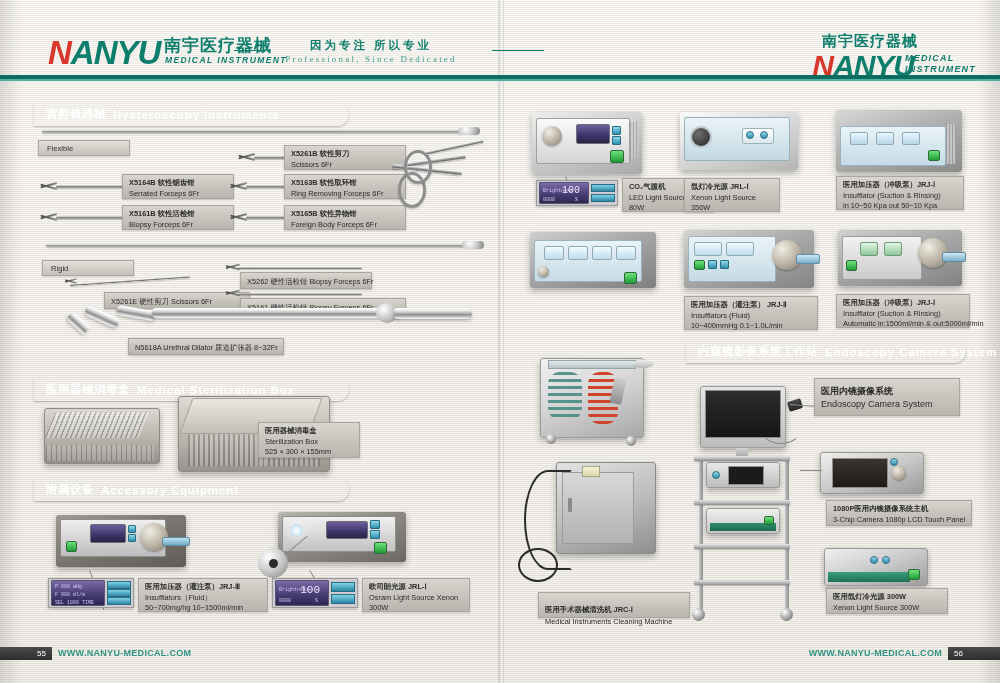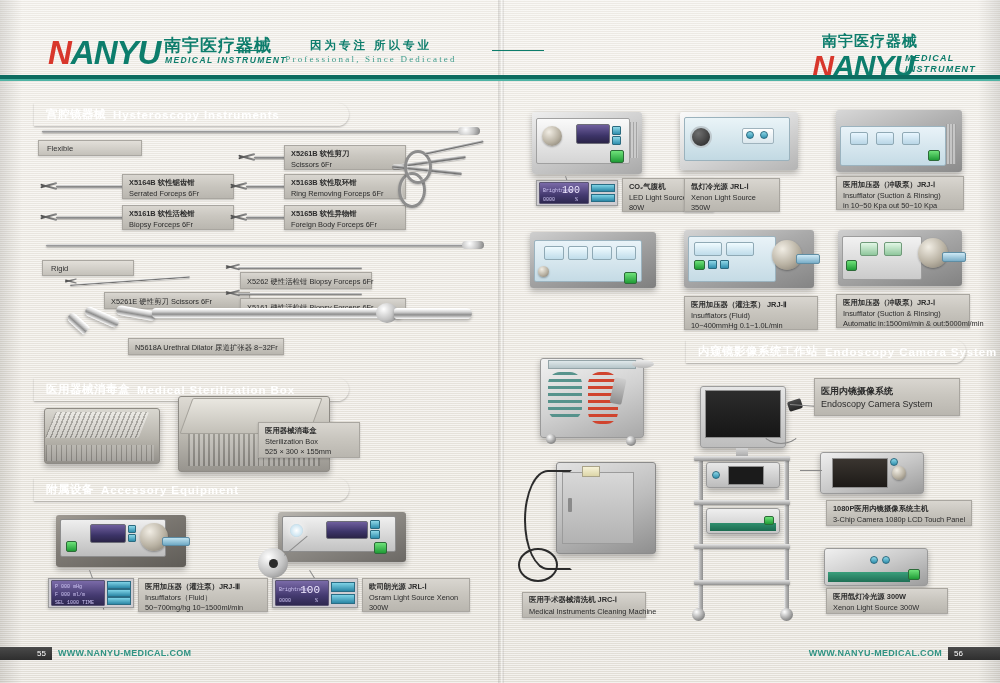--- a/index.html
+++ b/index.html
@@ -184,21 +184,21 @@
   <div class="banner" style="left:34px;top:103px;width:315px;">
     <span class="bl">宫腔镜器械</span>
     <span class="be">Hysteroscopy Instruments</span>
   </div>
 
   <div class="longrod" style="left:42px;top:130px;width:420px;height:3px;"></div>
   <div class="tip-ball" style="left:458px;top:127px;width:22px;height:8px;border-radius:4px;"></div>
   <div class="longrod" style="left:46px;top:244px;width:420px;height:3px;"></div>
   <div class="tip-ball" style="left:462px;top:241px;width:22px;height:8px;border-radius:4px;"></div>
 
-  <div class="tagbox" style="left:38px;top:140px;width:104px;height:16px;">Flexible</div>
+  <div class="tagbox" style="left:38px;top:140px;width:92px;height:16px;">Flexible</div>
   <div class="tagbox" style="left:42px;top:253px;width:92px;height:16px;margin-top:7px;">Rigid</div>
 
   <div class="jaw" style="left:40px;top:181px;"></div>
   <div class="shaft" style="left:56px;top:185px;width:138px;"></div>
   <div class="plate" style="left:122px;top:174px;width:112px;height:25px;">
     <div class="cn"><span>X5164B</span> <span>软性锯齿钳</span></div>
     <div>Serrated Forceps 6Fr</div>
   </div>
 
   <div class="jaw" style="left:40px;top:212px;"></div>
@@ -467,21 +467,21 @@
   <div class="caster" style="left:626px;top:436px;width:10px;height:10px;"></div>
 
   <div class="dev" style="left:556px;top:462px;width:100px;height:92px;">
     <div class="body" style="background:linear-gradient(160deg,#e2e2e2,#bdbdbd 50%,#8f8f8f);border:1px solid #8b8b8b;"></div>
     <div style="position:absolute;left:6px;top:10px;width:70px;height:70px;border:1px solid #9b9b9b;background:linear-gradient(180deg,#d8d8d8,#b2b2b2);"></div>
     <div style="position:absolute;left:12px;top:36px;width:4px;height:14px;background:#8a8a8a;border-radius:1px;"></div>
     <div style="position:absolute;left:26px;top:4px;width:16px;height:9px;background:linear-gradient(180deg,#f6f2d8,#ddd6a8);border:1px solid #a9a388;"></div>
   </div>
   <div style="position:absolute;left:524px;top:470px;width:44px;height:96px;border:2px solid #2b2b2b;border-right-color:transparent;border-radius:50% 0 0 50%;"></div>
   <div style="position:absolute;left:518px;top:548px;width:36px;height:30px;border:2px solid #2b2b2b;border-radius:50%;"></div>
-  <div class="plate one" style="left:522px;top:592px;width:124px;height:26px;padding-top:1px;">
+  <div class="plate one" style="left:538px;top:592px;width:152px;height:26px;padding-top:11px;">
     <div class="cn">医用手术器械清洗机  JRC-Ⅰ</div>
     <div>Medical Instruments Cleaning Machine</div>
   </div>
 
   <div class="dev" style="left:700px;top:386px;width:86px;height:62px;">
     <div class="body" style="background:linear-gradient(180deg,#e6e6e6,#bdbdbd);border:1px solid #9d9d9d;border-radius:3px;"></div>
     <div style="position:absolute;left:5px;top:4px;right:5px;bottom:10px;background:linear-gradient(180deg,#2c2c2c,#161616);border:1px solid #8f8f8f;"></div>
   </div>
   <div style="position:absolute;left:736px;top:448px;width:12px;height:10px;background:linear-gradient(180deg,#d4d4d4,#a4a4a4);"></div>
 

